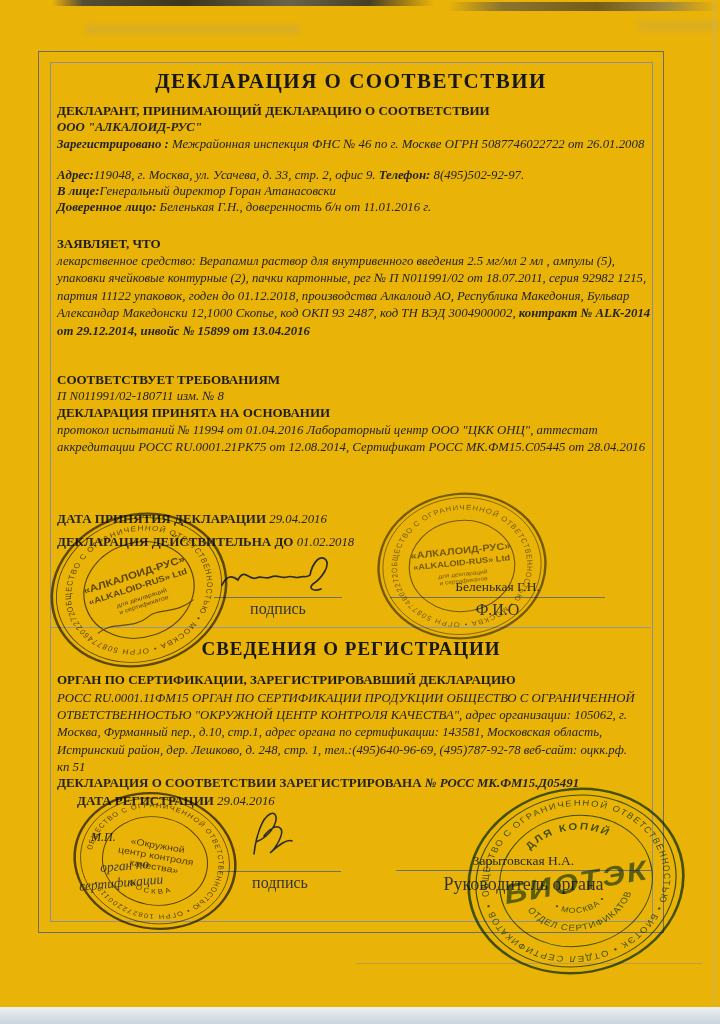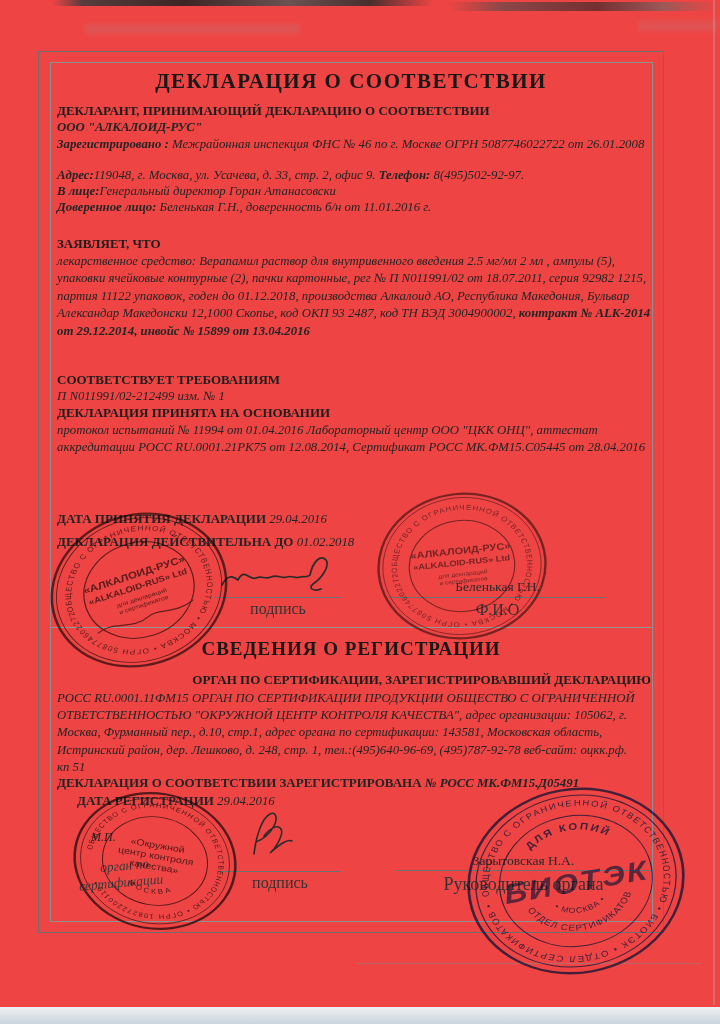--- a/index.html
+++ b/index.html
@@ -1,16 +1,16 @@
 <!DOCTYPE html>
 <html><head>
 <meta charset="utf-8">
 <style>
   html,body{margin:0;padding:0;background:#ffffff;}
-  .page{position:relative;width:720px;height:1024px;background:#ef4444;overflow:hidden;
+  .page{position:relative;width:720px;height:1024px;background:#eab308;overflow:hidden;
         font-family:"Liberation Serif", serif;color:#242424;}
   
   .streak1{position:absolute;left:52px;top:0;width:382px;height:6px;border-radius:2px;
     background:linear-gradient(90deg,rgba(40,40,40,0) 0%,#3c3c3c 8%,#1f1f1f 35%,#555 62%,#2a2a2a 83%,rgba(40,40,40,0) 100%);opacity:.85;}
   .streak2{position:absolute;left:448px;top:2px;width:270px;height:9px;border-radius:3px;
     background:linear-gradient(90deg,rgba(60,60,60,0) 0%,#4a4a4a 20%,#222 55%,#666 80%,rgba(60,60,60,0) 100%);opacity:.6;}
   .smudge1{position:absolute;left:85px;top:24px;width:215px;height:10px;background:#9a9a9a;opacity:.18;filter:blur(2px);}
   .smudge2{position:absolute;left:638px;top:20px;width:80px;height:12px;background:#9a9a9a;opacity:.15;filter:blur(2px);}
   .edge-right{position:absolute;left:713px;top:0;width:2px;height:1005px;background:#b5b5b5;opacity:.35;}
   .hline-bottom{position:absolute;left:356px;top:963px;width:346px;height:1px;background:#8a8a8a;opacity:.5;}
@@ -65,38 +65,38 @@
   <div class="abs blk it bl" style="top:120px;">ООО "АЛКАЛОИД-РУС"</div>
   <div class="abs blk it" style="top:136px;line-height:16px;"><span class="bl">Зарегистрировано :</span><span> Межрайонная инспекция ФНС № 46 по г. Москве ОГРН 5087746022722 от 26.01.2008</span></div>
   <div class="abs blk it" style="top:168px;"><span class="bl">Адрес:</span><span>119048, г. Москва, ул. Усачева, д. 33, стр. 2, офис 9. </span><span class="bl">Телефон:</span><span> 8(495)502-92-97.</span></div>
   <div class="abs blk it" style="top:184px;"><span class="bl">В лице:</span><span>Генеральный директор Горан Атанасовски</span></div>
   <div class="abs blk it" style="top:200px;"><span class="bl">Доверенное лицо:</span><span> Беленькая Г.Н., доверенность б/н от 11.01.2016 г.</span></div>
 
   <div class="abs blk h" style="top:236px;">ЗАЯВЛЯЕТ, ЧТО</div>
   <div class="abs blk it p1" style="top:253px;"><span>лекарственное средство: Верапамил раствор для внутривенного введения 2.5 мг/мл 2 мл , ампулы (5), упаковки ячейковые контурные (2), пачки картонные, рег № П N011991/02 от 18.07.2011, серия 92982 1215, партия 11122 упаковок, годен до 01.12.2018, производства Алкалоид АО, Республика Македония, Бульвар Александар Македонски 12,1000 Скопье, код ОКП 93 2487, код ТН ВЭД 3004900002, </span><span class="bl">контракт № ALK-2014 от 29.12.2014, инвойс № 15899 от 13.04.2016</span></div>
 
   <div class="abs blk h" style="top:372px;">СООТВЕТСТВУЕТ ТРЕБОВАНИЯМ</div>
-  <div class="abs blk it" style="top:389px;">П N011991/02-212499 изм. № 1</div>
+  <div class="abs blk it" style="top:389px;">П N011991/02-180711 изм. № 8</div>
   <div class="abs blk h" style="top:405px;">ДЕКЛАРАЦИЯ ПРИНЯТА НА ОСНОВАНИИ</div>
   <div class="abs blk it p2" style="top:422px;">протокол испытаний № 11994 от 01.04.2016 Лабораторный центр ООО "ЦКК ОНЦ", аттестат аккредитации РОСС RU.0001.21PK75 от 12.08.2014, Сертификат РОСС МК.ФМ15.С05445 от 28.04.2016</div>
 
   <div class="abs blk" style="top:511px;font-size:13px;"><span class="bl">ДАТА ПРИНЯТИЯ ДЕКЛАРАЦИИ</span><span class="it"> 29.04.2016</span></div>
   <div class="abs blk" style="top:534px;font-size:13px;"><span class="bl">ДЕКЛАРАЦИЯ ДЕЙСТВИТЕЛЬНА ДО</span><span class="it"> 01.02.2018</span></div>
 
   <svg class="sig" style="left:218px;top:551px;" width="125" height="44" viewBox="0 0 125 44">
     <path d="M4,34 C10,22 16,26 20,29 C26,16 32,30 38,27 C44,24 47,29 53,26 C60,23 63,28 69,26 C74,24 77,28 82,26 C86,25 89,27 92,24 C95,10 103,3 108,9 C112,15 104,27 95,33 C90,37 95,41 103,38" fill="none" stroke="#2b2b2b" stroke-width="1.7" stroke-linecap="round"></path>
   </svg>
   <div class="abs sigline" style="left:214px;top:597px;width:128px;"></div>
   <div class="abs cap" style="left:214px;top:600px;width:128px;">подпись</div>
   <div class="abs namec" style="left:390px;top:579px;width:215px;">Беленькая Г.Н.</div>
   <div class="abs sigline" style="left:390px;top:597px;width:215px;"></div>
   <div class="abs cap" style="left:390px;top:601px;width:215px;">Ф.И.О</div>
 
   <div class="abs sec-title">СВЕДЕНИЯ О РЕГИСТРАЦИИ</div>
-  <div class="abs blk h" style="top:672px;text-align:right;">ОРГАН ПО СЕРТИФИКАЦИИ, ЗАРЕГИСТРИРОВАВШИЙ ДЕКЛАРАЦИЮ</div>
+  <div class="abs blk h" style="top:672px;">ОРГАН ПО СЕРТИФИКАЦИИ, ЗАРЕГИСТРИРОВАВШИЙ ДЕКЛАРАЦИЮ</div>
   <div class="abs blk it p3" style="top:690px;"><span>РОСС RU.0001.11ФМ15 ОРГАН ПО СЕРТИФИКАЦИИ ПРОДУКЦИИ ОБЩЕСТВО С ОГРАНИЧЕННОЙ ОТВЕТСТВЕННОСТЬЮ "ОКРУЖНОЙ ЦЕНТР КОНТРОЛЯ КАЧЕСТВА", адрес организации: 105062, г. Москва, Фурманный пер., д.10, стр.1, адрес органа по сертификации: 143581, Московская область, Истринский район, дер. Лешково, д. 248, стр. 1, тел.:(495)640-96-69, (495)787-92-78 веб-сайт: оцкк.рф.</span><br><span>кп 51</span></div>
   <div class="abs blk" style="top:775px;font-size:13px;"><span class="bl">ДЕКЛАРАЦИЯ О СООТВЕТСТВИИ ЗАРЕГИСТРИРОВАНА </span><span class="it bl">№ РОСС МК.ФМ15.Д05491</span></div>
   <div class="abs blk" style="top:793px;font-size:13px;margin-left:20px;"><span class="bl">ДАТА РЕГИСТРАЦИИ</span><span class="it"> 29.04.2016</span></div>
 
   <div class="abs mp" style="left:91px;top:830px;">М.П.</div>
   <div class="abs orgit" style="left:100px;top:858px;">орган по</div>
   <div class="abs orgit" style="left:79px;top:875px;">сертификации</div>
 
   <svg class="sig" style="left:240px;top:806px;" width="70" height="58" viewBox="0 0 70 58">
     <path d="M14,48 C16,30 22,12 30,8 C36,5 38,12 34,20 C30,28 22,34 16,36 M24,30 C30,22 38,18 41,23 C44,28 36,42 30,47 C36,42 46,32 52,35" fill="none" stroke="#2b2b2b" stroke-width="1.6" stroke-linecap="round"></path>

